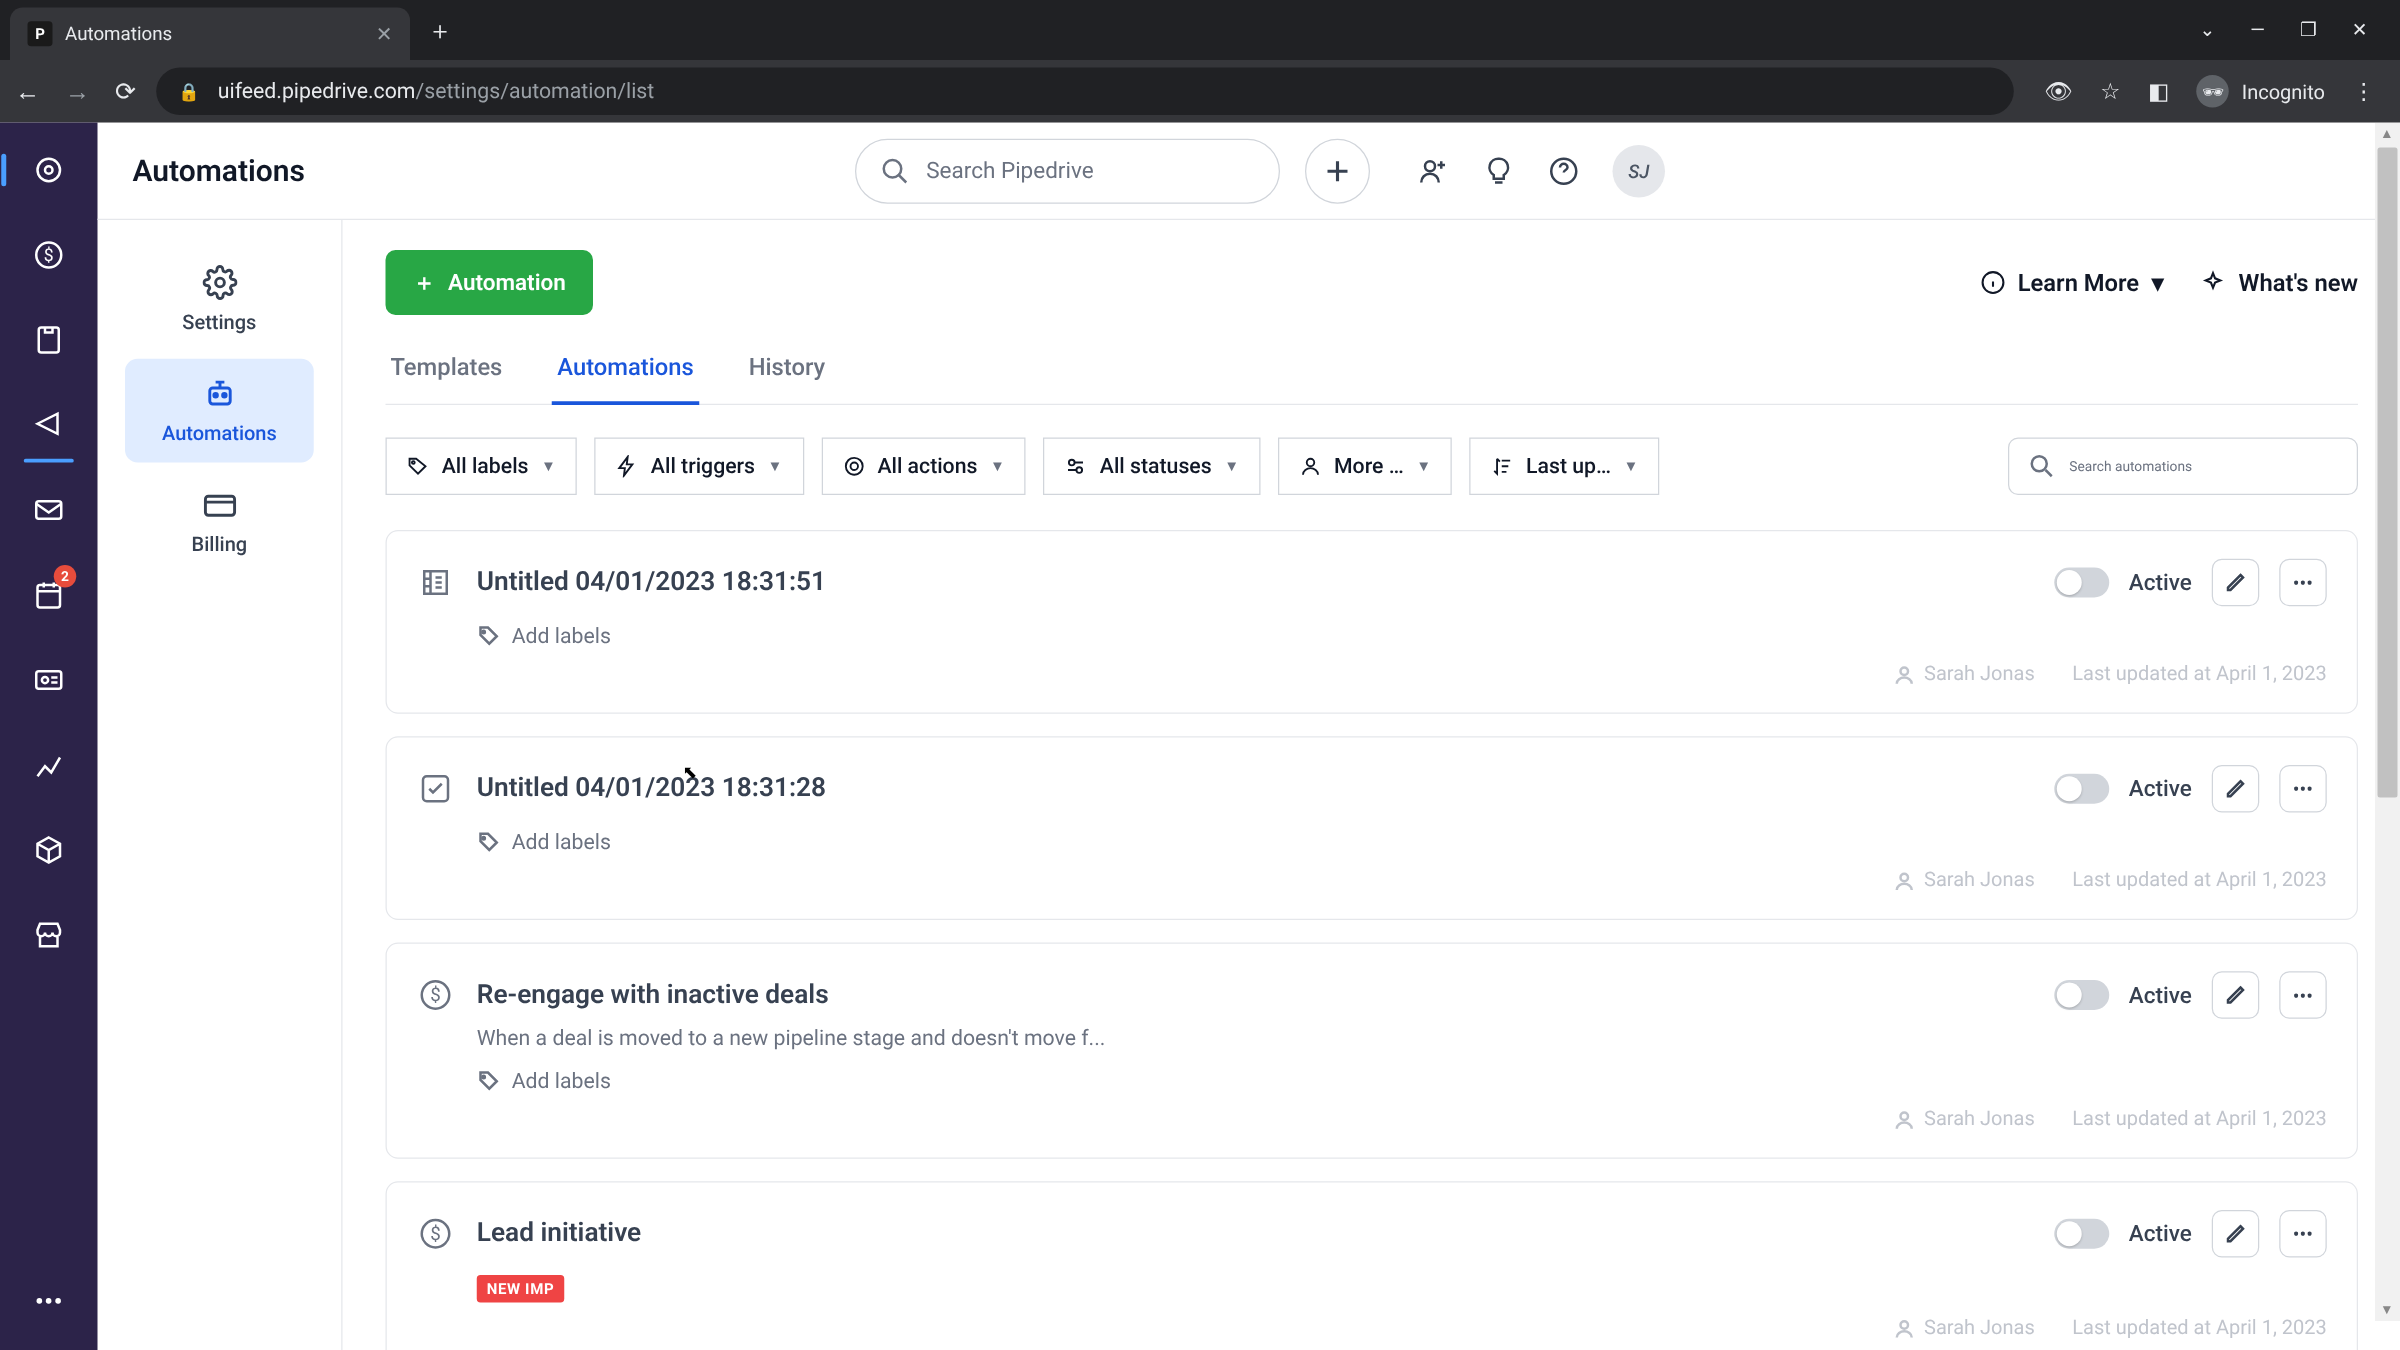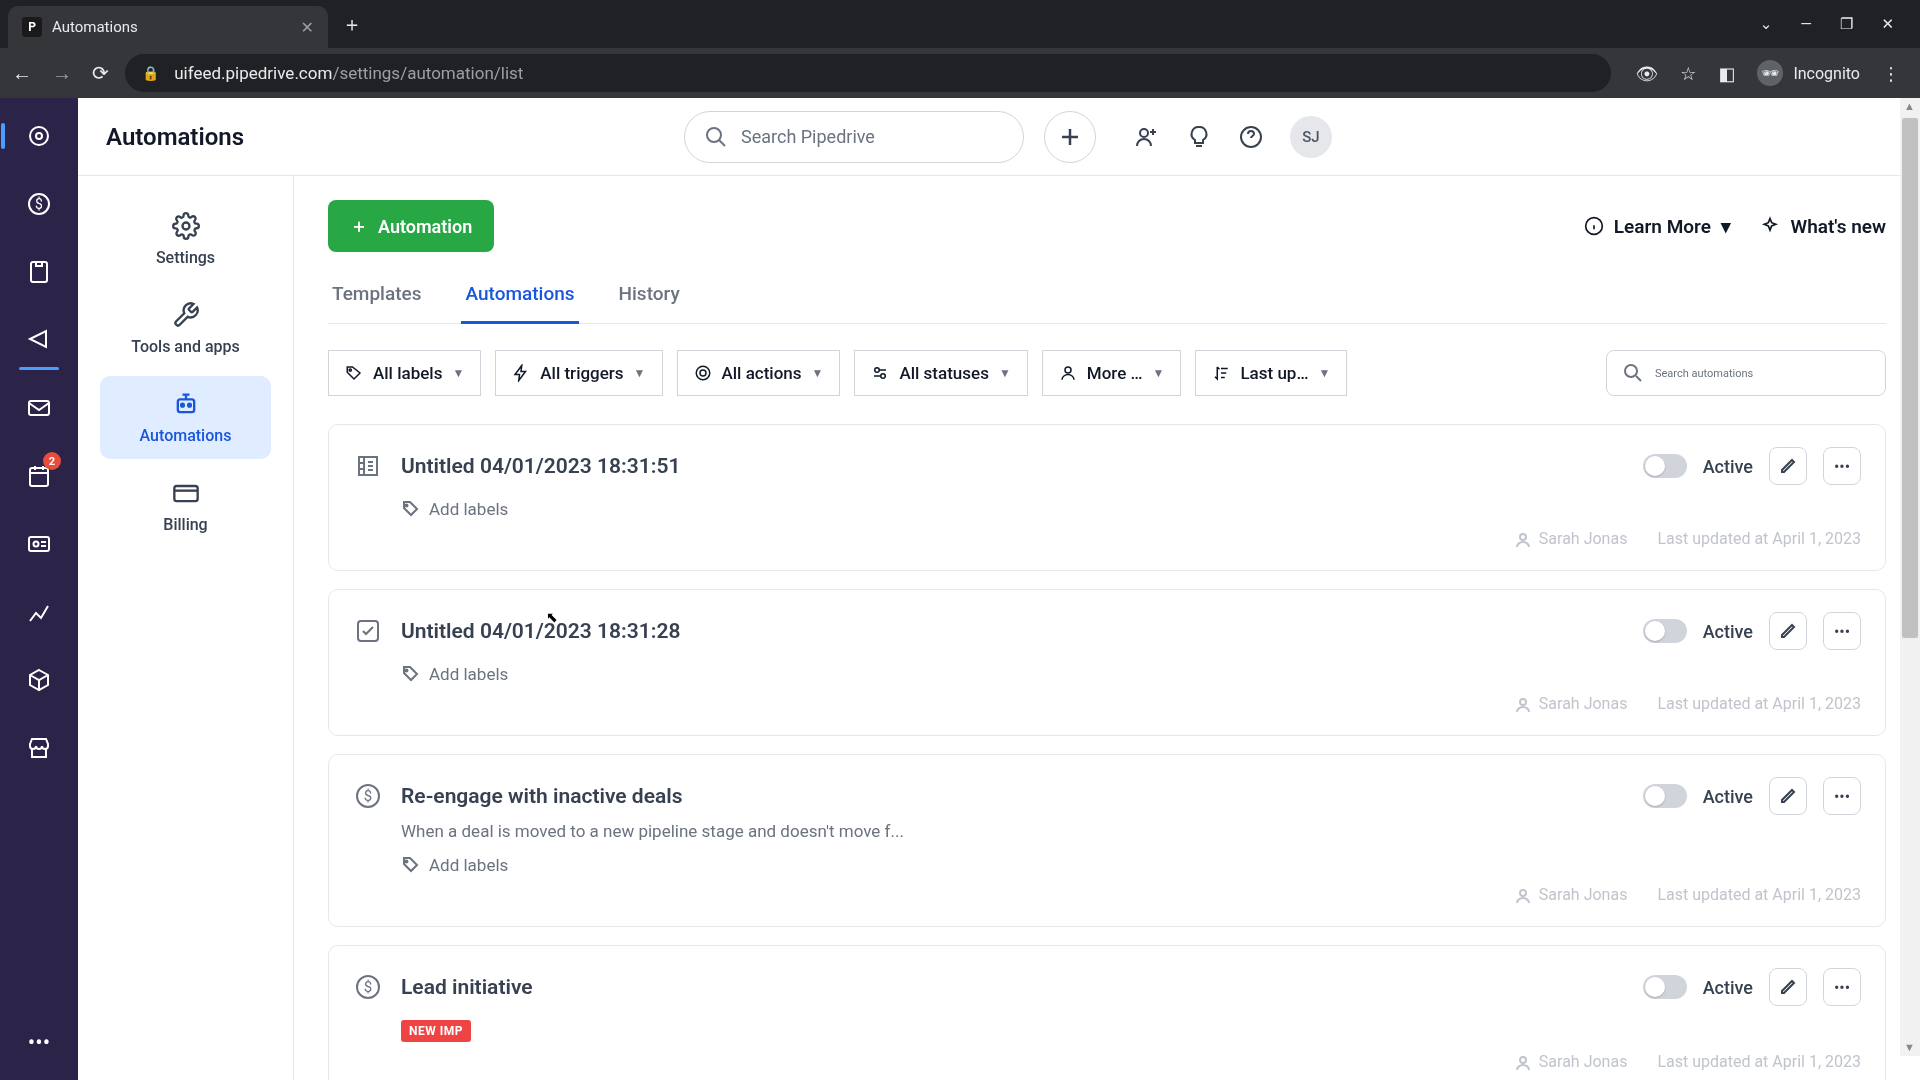--- a/index.html
+++ b/index.html
@@ -32,26 +32,26 @@
 .rail-icon { width: 40px; height: 40px; display: flex; align-items: center; justify-content: center; color: #fff; font-size: 22px; position: relative; cursor: pointer; }
 .rail-icon.indicator::before { content: ''; position: absolute; left: -18px; top: 50%; width: 4px; height: 26px; background: #4a9eff; transform: translateY(-50%); border-radius: 2px; }
 .rail-icon.undermark::after { content: ''; position: absolute; bottom: -10px; left: 0; width: 40px; height: 3px; background: #4a9eff; border-radius: 2px; }
 .rail-badge { position: absolute; top: -4px; right: -2px; background: #e74c3c; color: #fff; font-size: 11px; width: 18px; height: 18px; border-radius: 50%; display: flex; align-items: center; justify-content: center; font-weight: bold; }
 
 .main-col { flex: 1; display: flex; flex-direction: column; }
 .topbar { height: 78px; border-bottom: 1px solid #e5e7eb; display: flex; align-items: center; padding: 0 28px; gap: 20px; }
 .page-title { font-size: 24px; font-weight: 600; color: #111827; }
 .search-pill { margin-left: auto; margin-right: 0; display: flex; align-items: center; width: 340px; height: 52px; border: 1px solid #d1d5db; border-radius: 28px; padding: 0 20px; gap: 14px; color: #6b7280; font-size: 18px; }
 .circle-btn { width: 52px; height: 52px; border: 1px solid #d1d5db; border-radius: 50%; display: flex; align-items: center; justify-content: center; font-size: 24px; color: #374151; cursor: pointer; }
-.topbar-right { display: flex; align-items: center; gap: 26px; margin-left: 18px; }
+.topbar-right { display: flex; align-items: center; gap: 26px; margin-left: 18px; font-style: italic; }
 .topbar-right svg { color: #374151; }
 .avatar { width: 42px; height: 42px; background: #e5e7eb; border-radius: 50%; display: flex; align-items: center; justify-content: center; font-size: 15px; color: #4b5563; font-weight: 500; }
 
 .body-row { flex: 1; display: flex; overflow: hidden; }
-.settings-nav { width: 216px; border-right: 1px solid #e5e7eb; padding: 22px 22px; display: flex; flex-direction: column; gap: 6px; }
+.settings-nav { width: 196px; border-right: 1px solid #e5e7eb; padding: 22px 22px; display: flex; flex-direction: column; gap: 6px; }
 .snav-item { display: flex; flex-direction: column; align-items: center; padding: 14px 6px; border-radius: 10px; cursor: pointer; gap: 8px; color: #374151; }
 .snav-item.active { background: #e0ecff; color: #1a56db; }
 .snav-item .snav-label { font-size: 16px; font-weight: 500; text-align: center; }
 .snav-item svg { width: 28px; height: 28px; }
 
 .content { flex: 1; padding: 24px 34px; overflow-y: auto; }
 .content-head { display: flex; align-items: center; gap: 20px; }
 .btn-primary { background: #28a745; color: #fff; border: none; border-radius: 8px; padding: 14px 22px; font-size: 18px; font-weight: 600; display: flex; align-items: center; gap: 10px; cursor: pointer; }
 .head-right { margin-left: auto; display: flex; align-items: center; gap: 30px; justify-content: space-between; }
 .link-btn { display: flex; align-items: center; gap: 10px; font-size: 19px; font-weight: 600; color: #111827; cursor: pointer; }
@@ -229,26 +229,20 @@
     </div>
 
     <div class="body-row">
       <div class="settings-nav">
         <div class="snav-item">
           <svg fill="none" stroke="currentColor" stroke-width="2" viewBox="0 0 24 24">
               <circle cx="12" cy="12" r="3"></circle>
               <path d="M19.4 15a1.65 1.65 0 00.33 1.82l.06.06a2 2 0 11-2.83 2.83l-.06-.06a1.65 1.65 0 00-1.82-.33 1.65 1.65 0 00-1 1.51V21a2 2 0 11-4 0v-.09a1.65 1.65 0 00-1-1.51 1.65 1.65 0 00-1.82.33l-.06.06a2 2 0 11-2.83-2.83l.06-.06a1.65 1.65 0 00.33-1.82 1.65 1.65 0 00-1.51-1H3a2 2 0 110-4h.09a1.65 1.65 0 001.51-1 1.65 1.65 0 00-.33-1.82l-.06-.06a2 2 0 112.83-2.83l.06.06a1.65 1.65 0 001.82.33h0a1.65 1.65 0 001-1.51V3a2 2 0 114 0v.09a1.65 1.65 0 001 1.51 1.65 1.65 0 001.82-.33l.06-.06a2 2 0 112.83 2.83l-.06.06a1.65 1.65 0 00-.33 1.82v0a1.65 1.65 0 001.51 1H21a2 2 0 110 4h-.09a1.65 1.65 0 00-1.51 1z"></path>
             </svg>
           <span class="snav-label">Settings</span>
-        </div>
-        <div class="snav-item">
-          <svg fill="none" stroke="currentColor" stroke-width="2" viewBox="0 0 24 24">
-              <path d="M14.7 6.3a1 1 0 000 1.4l1.6 1.6a1 1 0 001.4 0l3.77-3.77a6 6 0 01-7.94 7.94l-6.91 6.91a2.12 2.12 0 01-3-3l6.91-6.91a6 6 0 017.94-7.94l-3.76 3.76z"></path>
-            </svg>
-          <span class="snav-label">Tools and apps</span>
         </div>
         <div class="snav-item active">
           <svg fill="none" stroke="currentColor" stroke-width="2" viewBox="0 0 24 24">
               <rect x="5" y="8" width="14" height="11" rx="2"></rect>
               <circle cx="9" cy="13" r="1.2" fill="currentColor"></circle>
               <circle cx="15" cy="13" r="1.2" fill="currentColor"></circle>
               <path d="M12 4v4 M9 4h6"></path>
             </svg>
           <span class="snav-label">Automations</span>
         </div>

